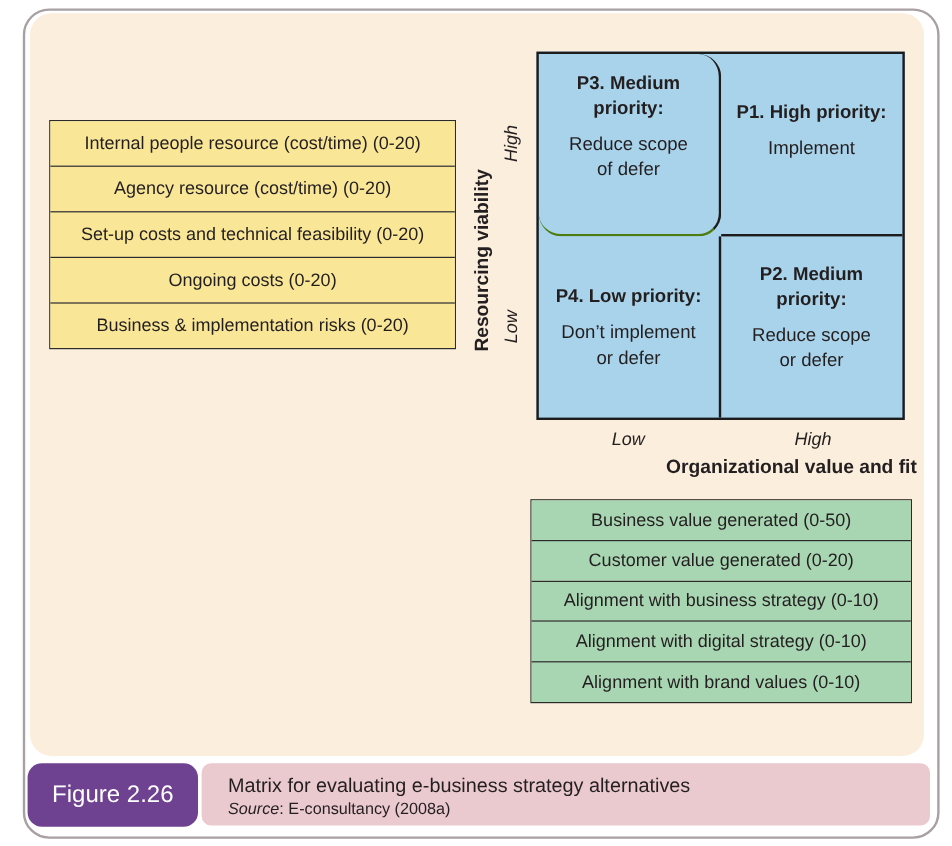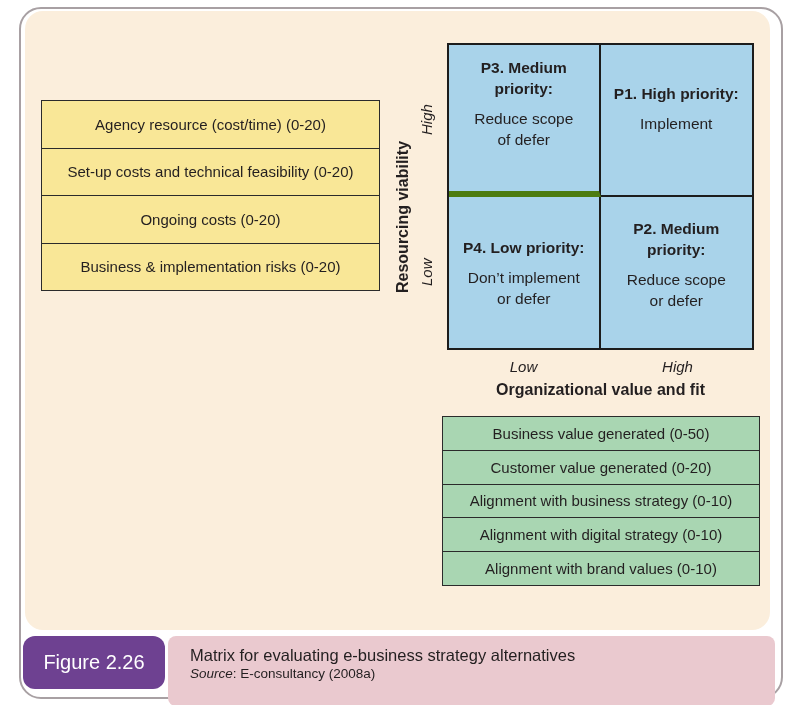--- a/index.html
+++ b/index.html
@@ -36,66 +36,67 @@
     position:absolute; left:422px; top:32px; width:307px; height:307px;
     display:grid; grid-template-columns:1fr 1fr; grid-template-rows:1fr 1fr;
     border:2px solid #1c1c1c; background:#a9d3ea;
   }
   .quad {
     display:flex; flex-direction:column; align-items:center; justify-content:center;
     text-align:center; font-size:15.5px; line-height:21px; padding:4px;
   }
   .quad .q-head { font-weight:bold; white-space:pre-line; margin-bottom:9px; }
   .quad .q-body { white-space:pre-line; }
-  .quad-p3 { border-right:2px solid #1c1c1c; border-bottom:6px solid #4d7c0f; padding-bottom:32px; }
+  .quad-p3 { border-right:2px solid #1c1c1c; border-bottom:2px solid #4d7c0f; padding-bottom:32px;border-radius:19px; }
   .quad-p1 { border-bottom:2px solid #1c1c1c; padding-bottom:26px; }
   .quad-p4 { border-right:2px solid #1c1c1c; padding-top:6px; }
   .quad-p2 { padding-bottom:20px; }
   
   .vtext {
     position:absolute; writing-mode:vertical-rl; transform:rotate(180deg);
     white-space:nowrap; text-align:center;
   }
   .y-axis-title { left:369px; top:122px; height:168px; width:20px; font-weight:bold; font-size:16px; }
   .y-tick { font-style:italic; font-size:15px; width:18px; height:46px; }
   .y-tick-high { left:393px; top:86px; }
   .y-tick-low  { left:393px; top:238px; }
   .x-tick {
     position:absolute; top:347px; width:153px; text-align:center;
     font-style:italic; font-size:15px;
   }
   .x-tick-low  { left:422px; }
   .x-tick-high { left:576px; }
   .x-axis-title {
-    position:absolute; left:412px; top:370px; width:327px; text-align:center;
+    position:absolute; left:412px; top:370px; width:327px; text-align:right;
     font-weight:bold; font-size:16px;
   }
   
   .figure-badge {
     position:absolute; left:23px; top:636px; width:142px; height:53px;
     background:#6e4191; border-radius:12px; color:#ffffff;
     display:flex; align-items:center; justify-content:center; font-size:20px;
   }
   .caption-bar {
-    position:absolute; left:168px; top:636px; width:607px; height:70px;
+    position:absolute; left:168px; top:636px; width:607px; height:52px;
     background:#eac9cf; border-radius:8px; padding:9px 0 0 22px;
   }
   .caption-title { font-size:16.5px; line-height:20px; color:#231f20; }
   .caption-source { font-size:13.5px; line-height:17px; color:#231f20; }
   .caption-source .src-prefix { font-style:italic; }
 </style>
 </head>
 <body>
 
 <div class="page">
   <div class="frame"></div>
 
   <div class="canvas">
 
     <div class="crit-table resourcing-table">
+      <div class="crit-row">Internal people resource (cost/time) (0-20)</div>
       <div class="crit-row">Agency resource (cost/time) (0-20)</div>
       <div class="crit-row">Set-up costs and technical feasibility (0-20)</div>
       <div class="crit-row">Ongoing costs (0-20)</div>
       <div class="crit-row">Business &amp; implementation risks (0-20)</div>
     </div>
 
     <div class="vtext y-axis-title">Resourcing viability</div>
     <div class="vtext y-tick y-tick-high">High</div>
     <div class="vtext y-tick y-tick-low">Low</div>
 

